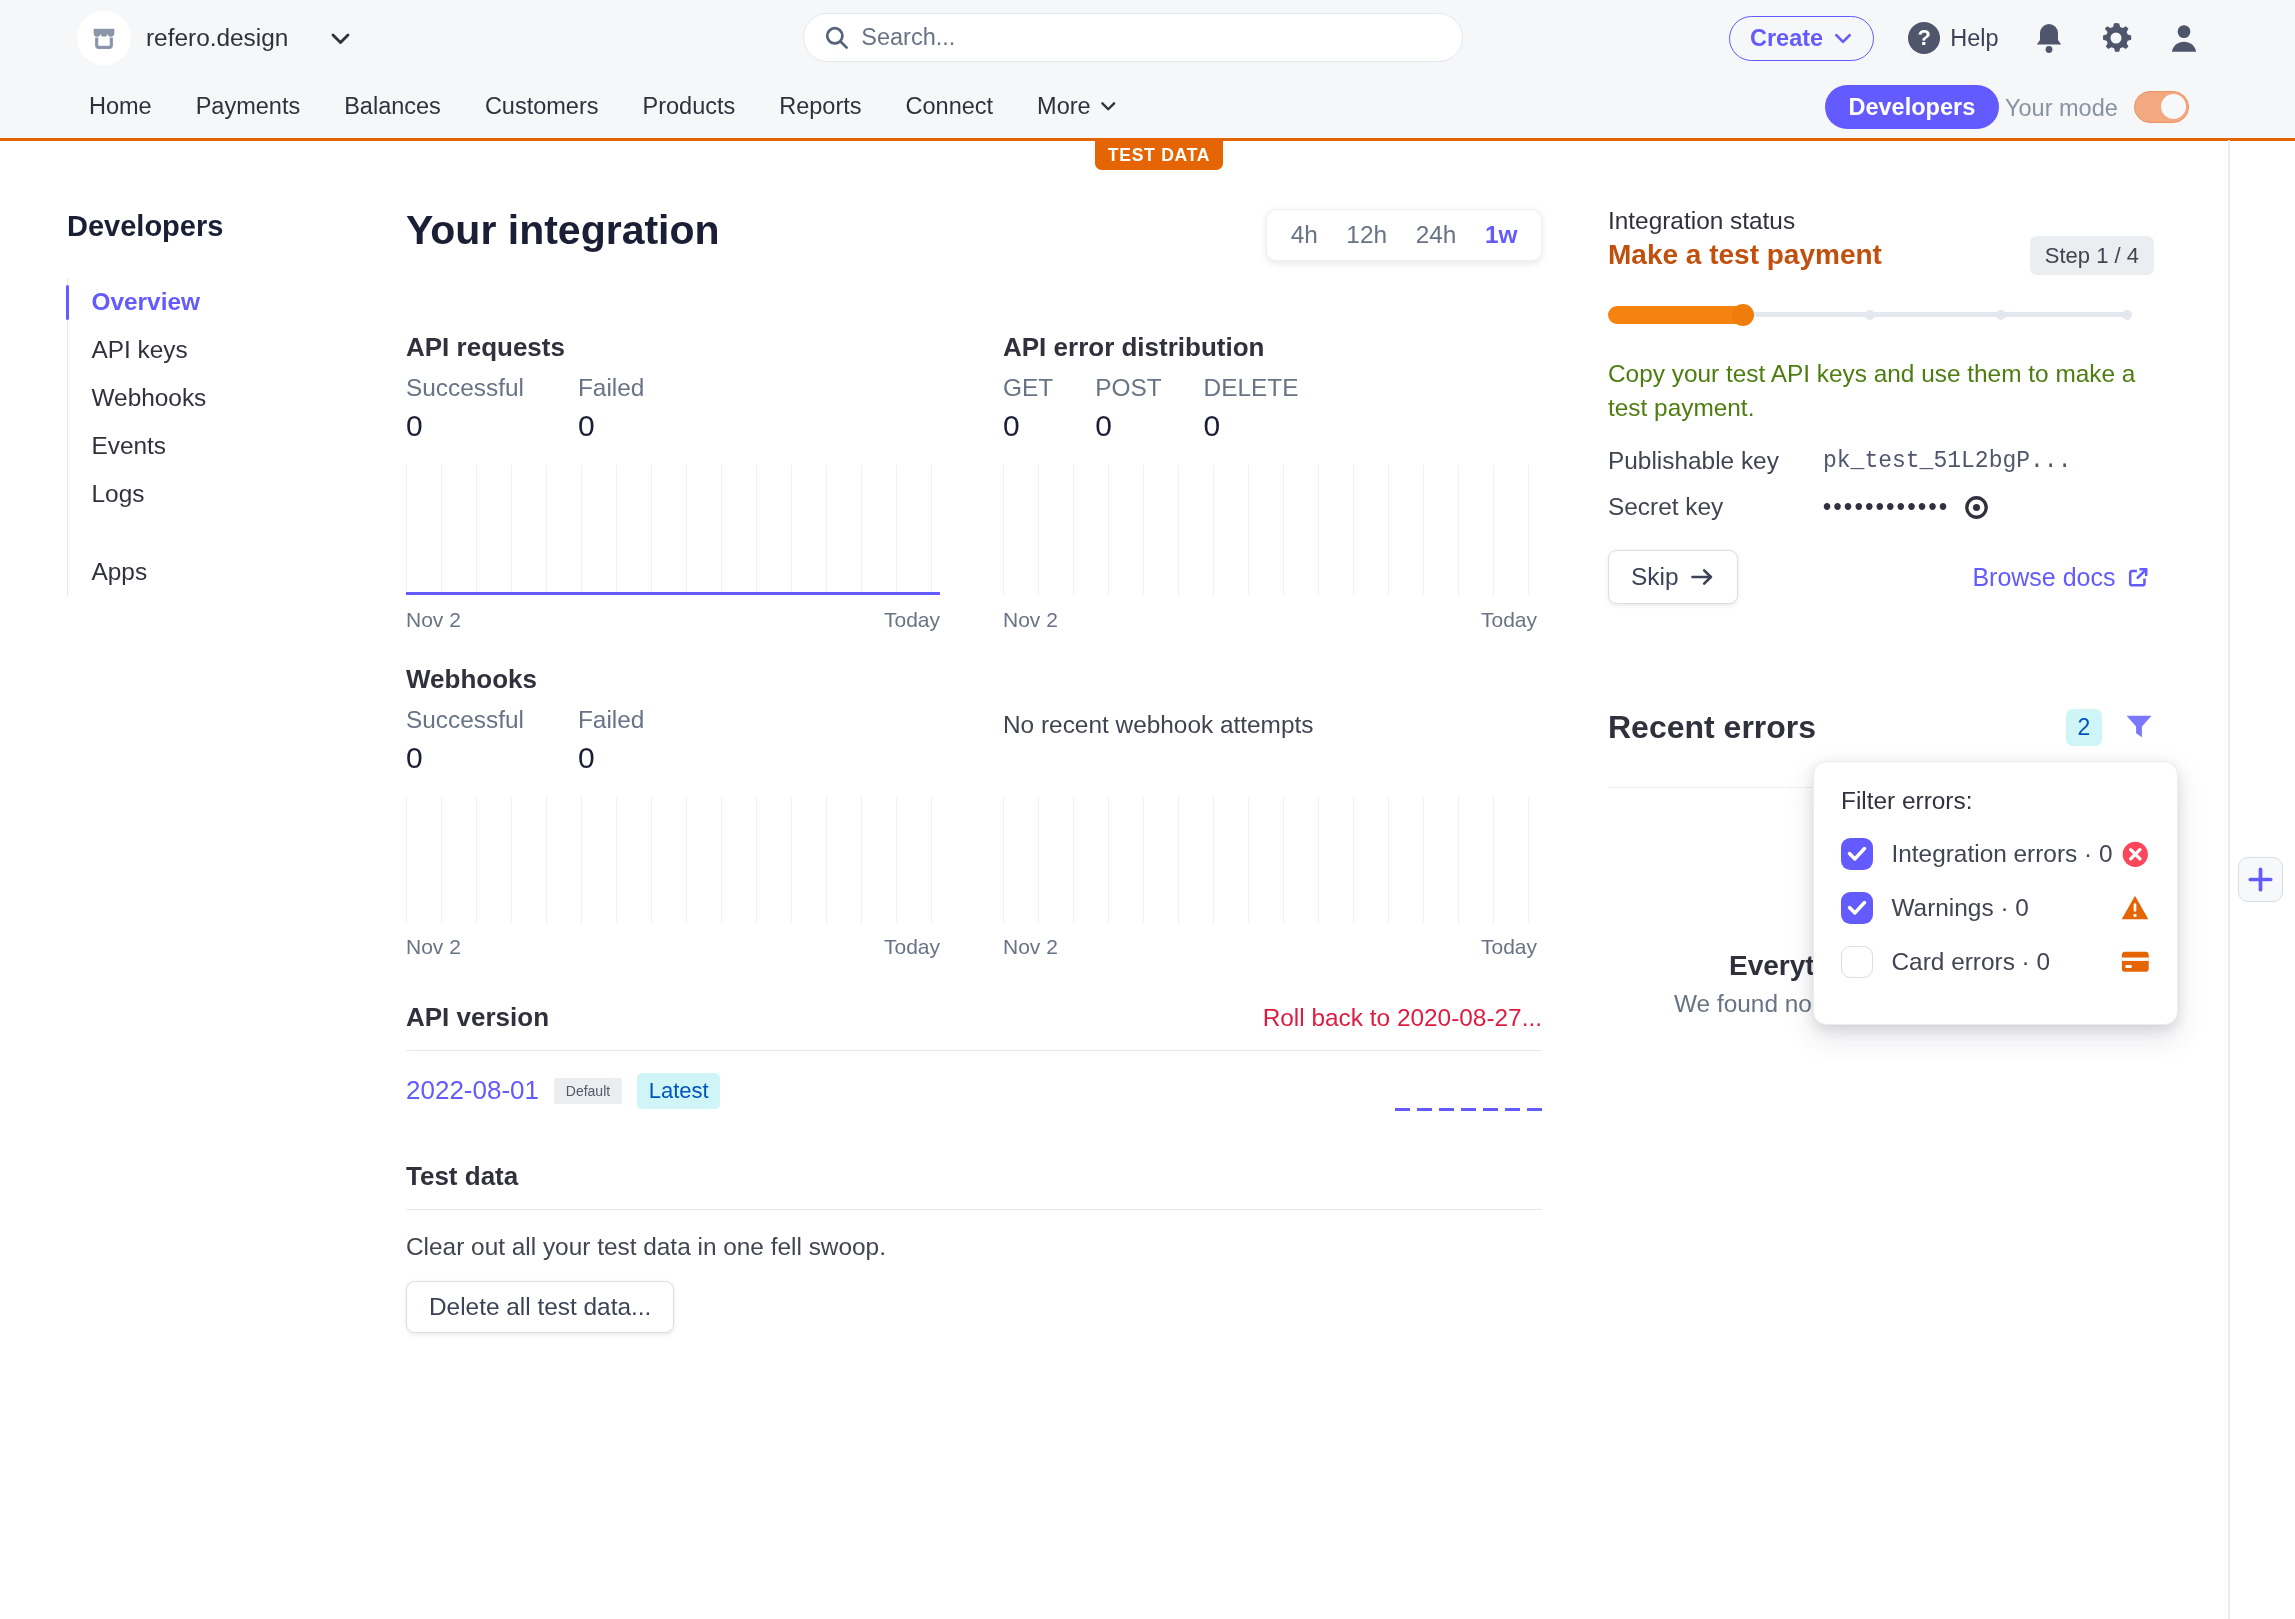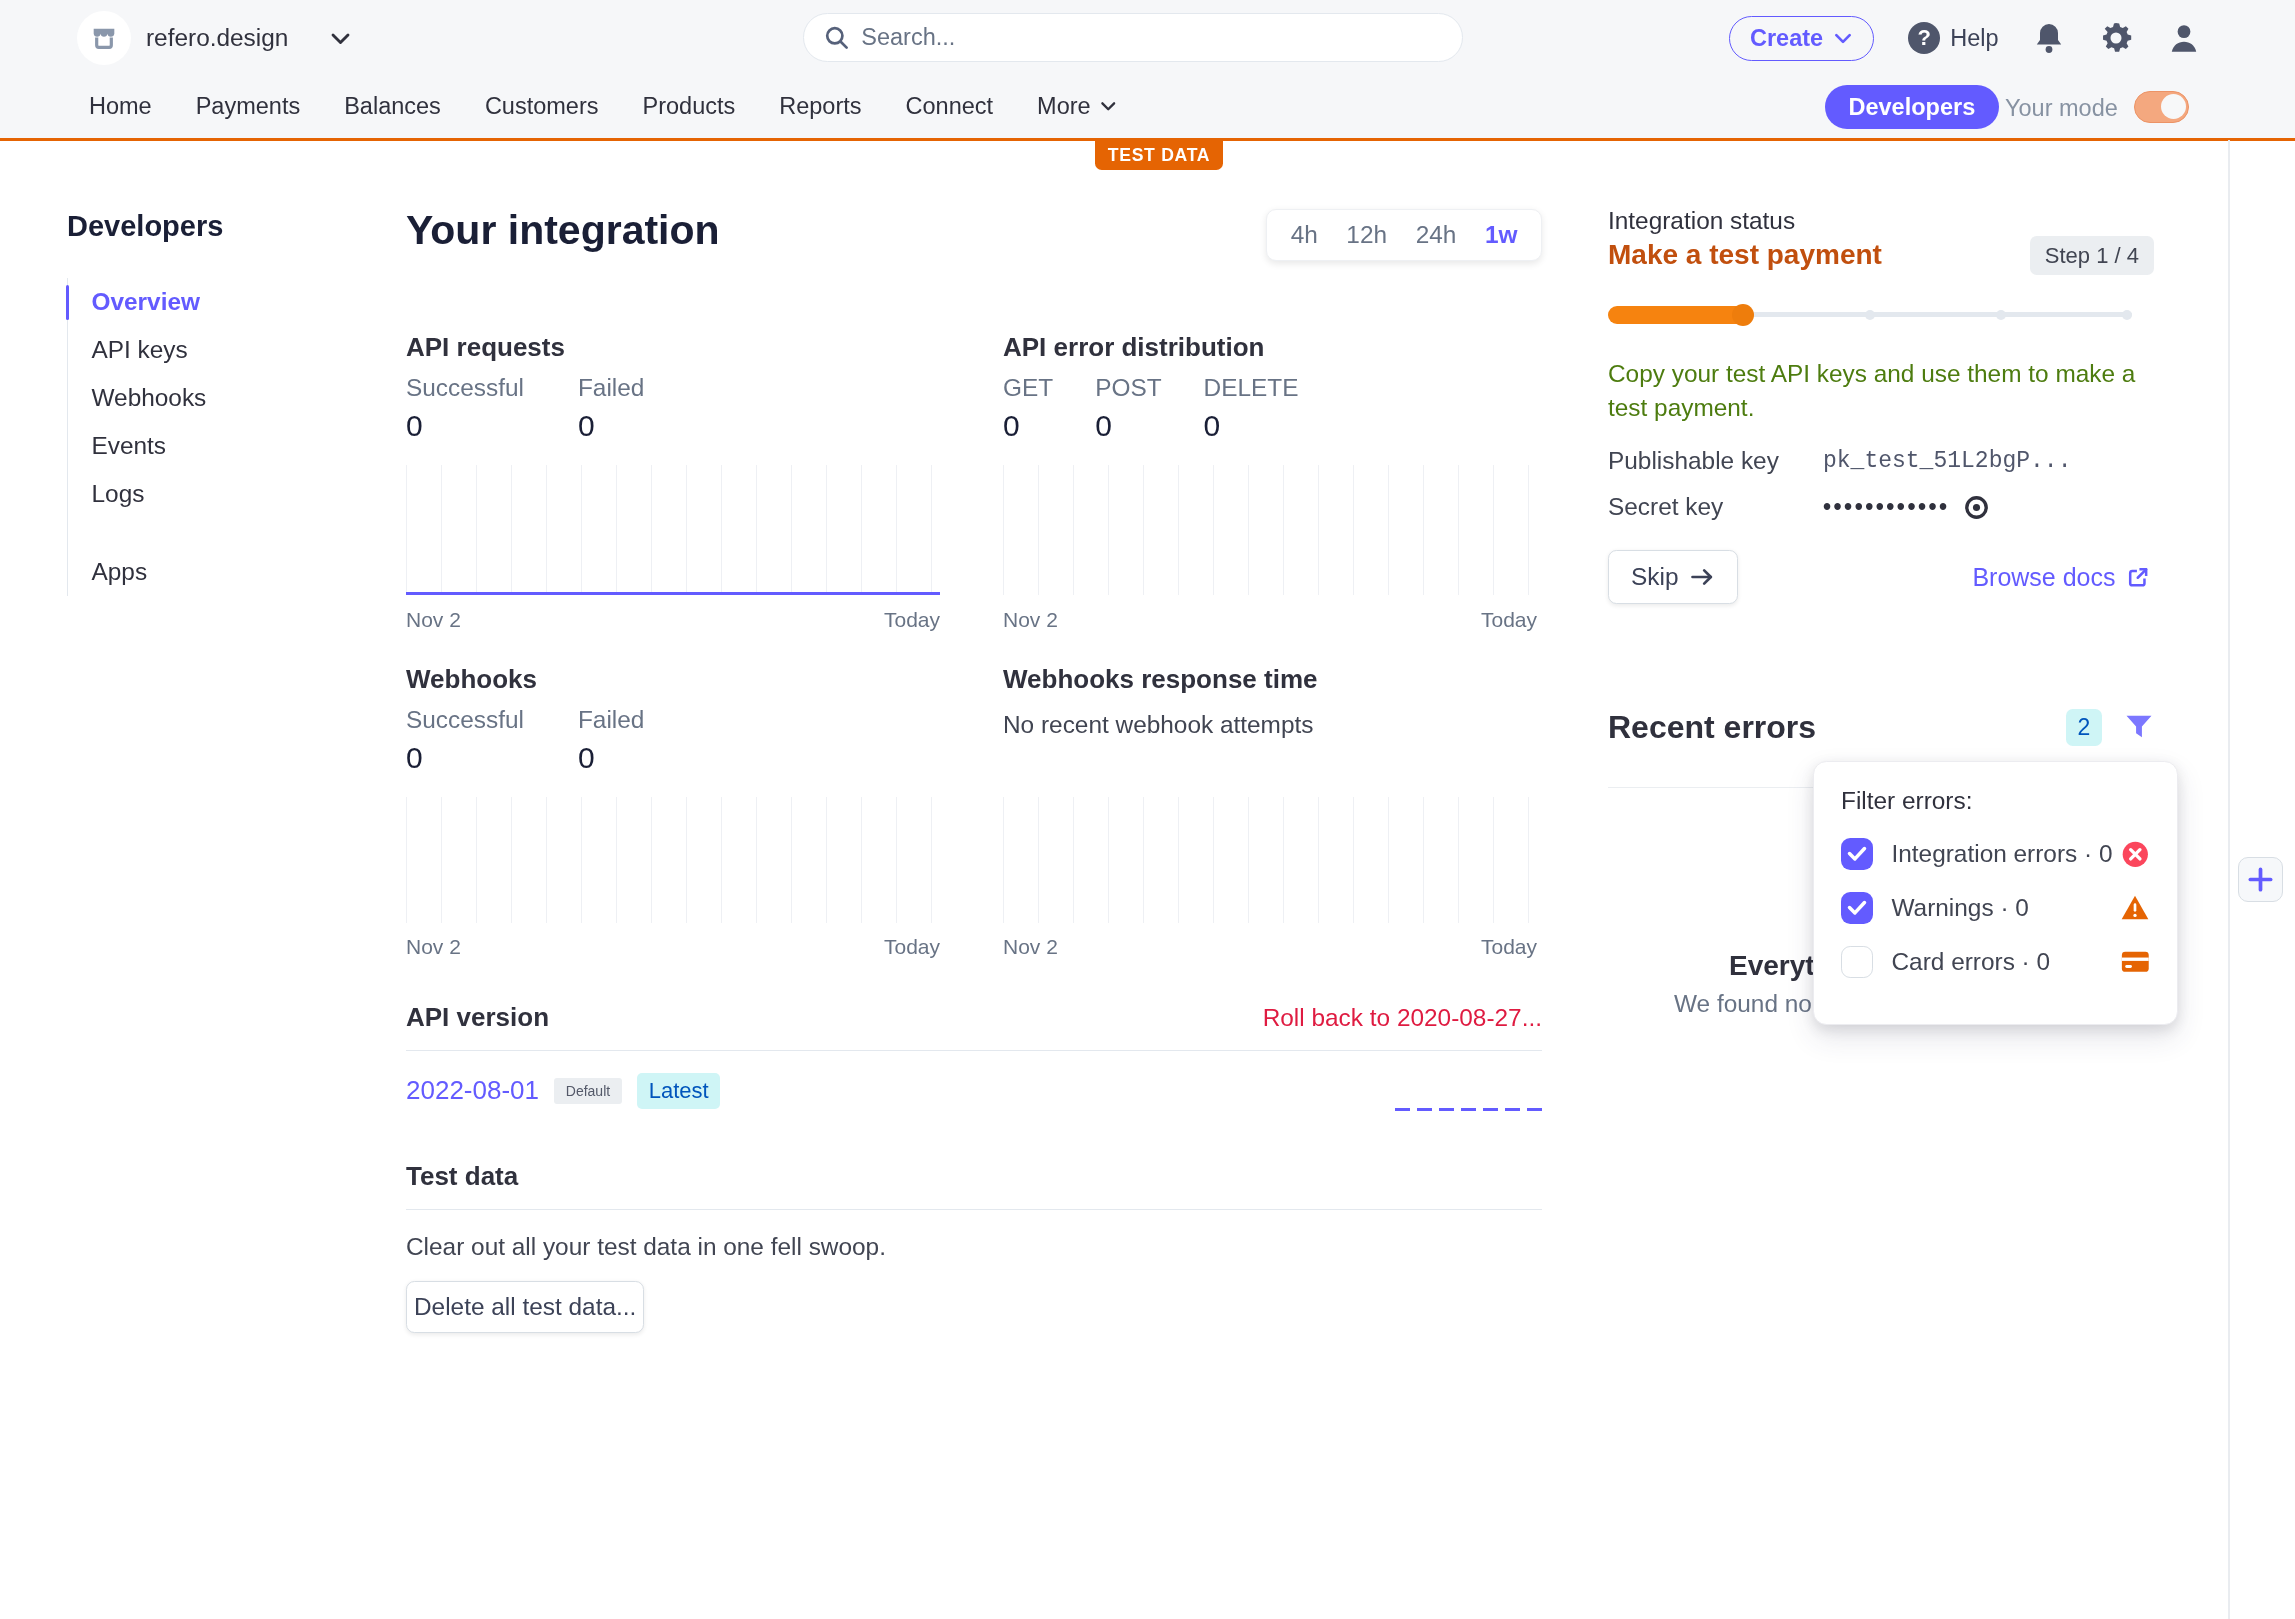--- a/index.html
+++ b/index.html
@@ -76,21 +76,21 @@
   .section-title { font-size:26px; font-weight:700; color:#30313d; }
   .rollback-link { font-size:24.4px; color:#df1b41; cursor:pointer; }
   .divider { height:0.8px; background:#e3e8ee; margin-top:17px; }
   .version-row { margin-top:22px; display:flex; align-items:center; gap:15px; position:relative; }
   .version-link { font-size:26px; color:#635bff; font-weight:500; cursor:pointer; }
   .badge-default { background:#ebeef1; color:#545969; font-size:14px; padding:5px 11.8px; border-radius:3px; }
   .badge-latest { background:#cff5f6; color:#0055bc; font-size:22px; padding:5px 11.8px; border-radius:5px; }
   .dash-line { position:absolute; right:0; top:35px; width:147px; height:3.4px;
     background:repeating-linear-gradient(to right, #635bff 0 15px, transparent 15px 22px); }
   .td-desc { margin-top:23.5px; font-size:24.4px; color:#414552; }
-  .delete-btn { margin-top:20px; height:52px; padding:0 7px; background:#fff; border:0.8px solid #d8dee4;
+  .delete-btn { margin-top:20px; height:52px; padding:0 22px; background:#fff; border:0.8px solid #d8dee4;
     border-radius:8.4px; box-shadow:0 1.7px 4.2px rgba(0,0,0,0.08); font-size:24.4px; color:#3c4257;
     font-family:"Liberation Sans",sans-serif; cursor:pointer; }
 
   
   #rightcol { position:absolute; left:1608px; top:207px; width:546px; }
   .is-heading { font-size:24.4px; color:#30313d; }
   .is-step-title { position:absolute; top:32px; left:0; font-size:28px; font-weight:700; color:#c14f0e; }
   .step-badge { position:absolute; top:28.6px; right:0; height:39px; line-height:39px; padding:0 15px;
     background:#ebeef1; border-radius:6.7px; font-size:22px; color:#414552; }
   .progress { position:absolute; top:97px; left:0; width:524px; height:22px; }
@@ -299,21 +299,20 @@
         </div>
     </div>
     <div class="chart-area short"></div>
     <div class="chart-axis low">
       <span>Nov 2</span>
       <span>Today</span>
     </div>
   </div>
 
   <div class="chart-card" style="left:597px; top:457px; height:311px;">
-    <div class="card-title">Webhooks response time</div>
     <div class="empty-note">No recent webhook attempts</div>
     <div class="chart-area short"></div>
     <div class="chart-axis low">
       <span>Nov 2</span>
       <span>Today</span>
     </div>
   </div>
 
   <div class="abs" style="left:0; top:795px; width:1136px;">
     <div class="section-head">

